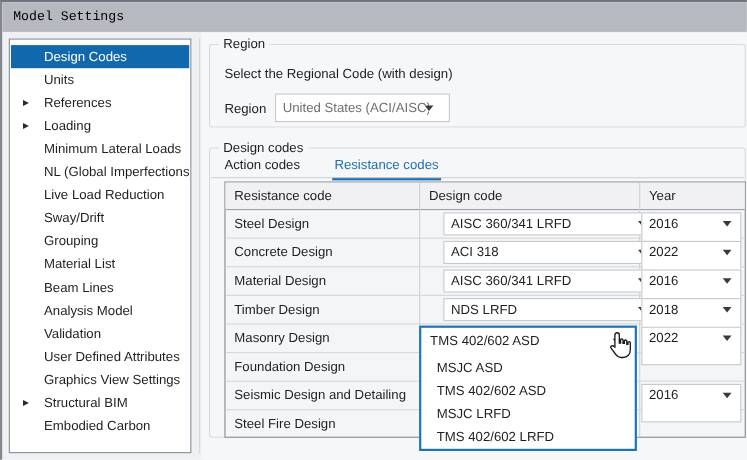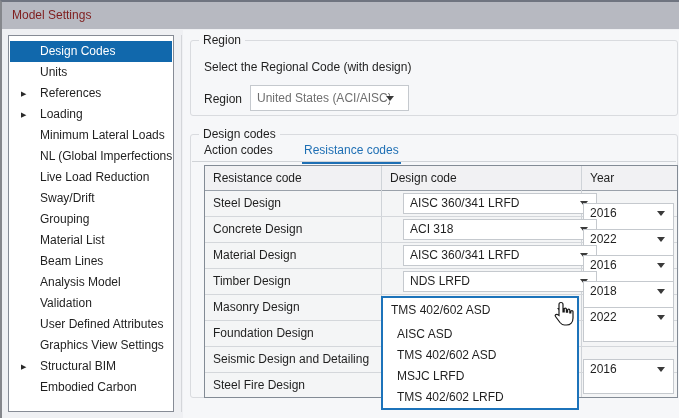--- a/index.html
+++ b/index.html
@@ -1,20 +1,20 @@
 <!DOCTYPE html>
 <html><head>
 <meta charset="utf-8">
 <style>
   html,body{margin:0;padding:0;}
   .dlg{position:relative;width:679px;height:418px;box-sizing:border-box;
        background:#eff0f3;border-top:2px solid #6f7480;border-left:2px solid #85878c;
        overflow:hidden;font-family:"Liberation Sans",sans-serif;font-size:12px;color:#1f1f1f;}
   .titlebar{position:absolute;left:0;top:0;width:100%;height:27px;background:#b7b9c1;}
-  .titlebar .t{position:absolute;left:10px;top:0;line-height:27px;color:#7f1d1d;}
+  .titlebar .t{position:absolute;left:10px;top:0;line-height:27px;color:#000000;font-family:Liberation Mono, monospace;}
 
   
   .sidebar{position:absolute;left:6px;top:33px;width:166px;height:377px;background:#ffffff;
            border:1px solid #868b95;box-sizing:border-box;overflow:hidden;}
   .si{position:absolute;left:1px;right:1px;height:21px;line-height:21px;white-space:nowrap;overflow:hidden;}
   .si .lbl{position:absolute;left:30px;top:0;}
   .si.sel{background:#1168ac;color:#ffffff;}
   .exp{position:absolute;left:11px;top:0;font-size:7px;line-height:21px;color:#2a2a2a;}
   .split{position:absolute;left:179px;top:33px;width:1px;height:377px;background:#d4d6da;}
 
@@ -44,21 +44,21 @@
   
   .tbl{position:absolute;left:21px;top:135px;width:474px;height:233px;background:#f4f5f6;
        border:1px solid #838b95;box-sizing:border-box;}
   .thead{position:absolute;left:0;top:0;width:100%;height:25px;background:#f1f1f3;
          border-bottom:1px solid #9aa1aa;box-sizing:border-box;}
   .th{position:absolute;top:0;line-height:24px;}
   .vline{position:absolute;top:0;bottom:0;width:1px;background:#cfd3d8;}
   .trow{position:absolute;left:0;width:472px;height:26px;border-bottom:1px solid #d4d7db;box-sizing:border-box;}
   .trow .rl{position:absolute;left:8px;top:0;line-height:25px;white-space:nowrap;}
   .dcombo{left:178px;top:2px;width:194px;height:21px;margin-left:20px;}
-  .ycombo{left:378px;top:2px;width:91px;height:35px;margin-top:10px;}
+  .ycombo{left:378px;top:2px;width:91px;height:35px;}
   .trow .cv{line-height:19px;}
   .trow .arr{top:7px;}
 
   
   .fcwrap{position:absolute;left:198px;top:266px;width:198px;height:114px;background:#ffffff;
           border:2px solid #1c73ba;box-sizing:border-box;z-index:5;}
   .fcval{position:absolute;left:8px;top:0;line-height:25px;}
   .fcarr{position:absolute;right:12px;top:10px;width:0;height:0;border-left:4px solid transparent;
          border-right:4px solid transparent;border-top:5px solid #2a2a2a;}
   .opt{position:absolute;left:14px;height:21px;line-height:21px;white-space:nowrap;}
@@ -223,21 +223,21 @@
       <div class="trow" style="top:207px;border-bottom:none">
         <span class="rl">Steel Fire Design</span>
       </div>
     </div>
 
     <div class="fcwrap">
       <div style="position:absolute;left:0;top:0;right:0;height:25px;">
         <span class="fcval">TMS 402/602 ASD</span>
         <span class="fcarr"></span>
       </div>
-      <div class="opt" style="top:26px">AISC ASD</div>
+      <div class="opt" style="top:26px">MSJC ASD</div>
       <div class="opt" style="top:47px">TMS 402/602 ASD</div>
       <div class="opt" style="top:68px">MSJC LRFD</div>
       <div class="opt" style="top:89px">TMS 402/602 LRFD</div>
     </div>
 
     <div class="cursor">
       <svg width="22" height="28" viewBox="0 0 22 28">
         <path d="M8 1.5 C9.5 1.5 10 2.5 10 3.5 L10 11 L11.2 11 L11.2 8 C11.2 6.8 13.4 6.8 13.4 8
                  L13.4 11.2 L14.6 11.2 L14.6 9 C14.6 7.8 16.8 7.8 16.8 9 L16.8 12 L17.8 12 L17.8 10.5
                  C17.8 9.3 20 9.3 20 10.5 L20 17 C20 21 17.5 24 13.5 24 L11.5 24 C9.5 24 8.2 23 7 21.5

